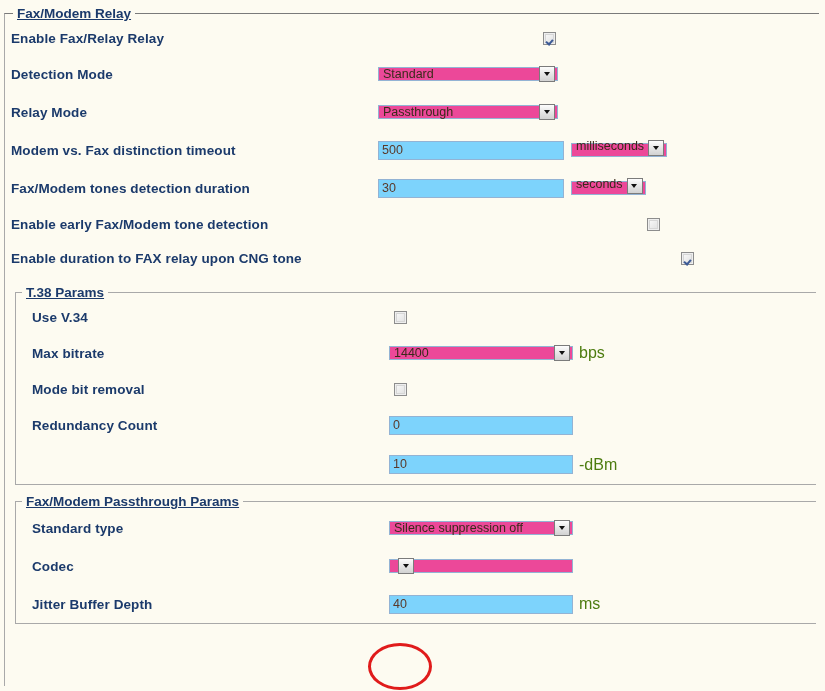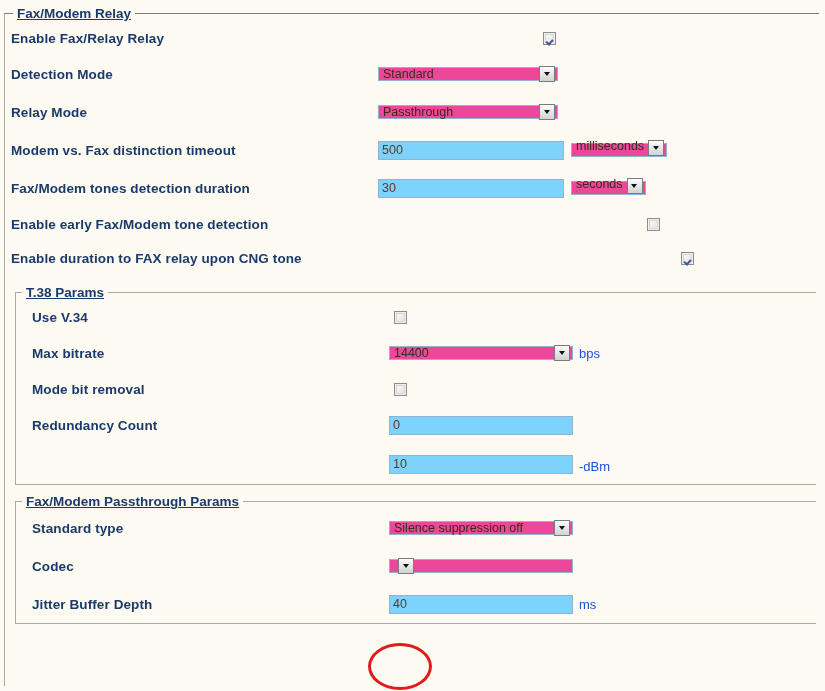--- a/index.html
+++ b/index.html
@@ -175,22 +175,22 @@
     border-left: 3.5px solid transparent;
     border-right: 3.5px solid transparent;
     border-top: 4px solid #111;
   }
   .sel-main { width: 180px; }
   .sel-t38  { width: 184px; }
   .sel-pt   { width: 184px; }
   .sel-unit { width: auto; align-items: flex-end; }
 
   .unit-txt {
-    font-size: 13px;
-    color: #1d4ed8;
+    font-size: 16px;
+    color: #4d7c0f;
     margin-left: 6px;
     white-space: nowrap;
   }
 
   .inline-group {
     position: absolute;
     display: flex;
     align-items: center;
   }
 

